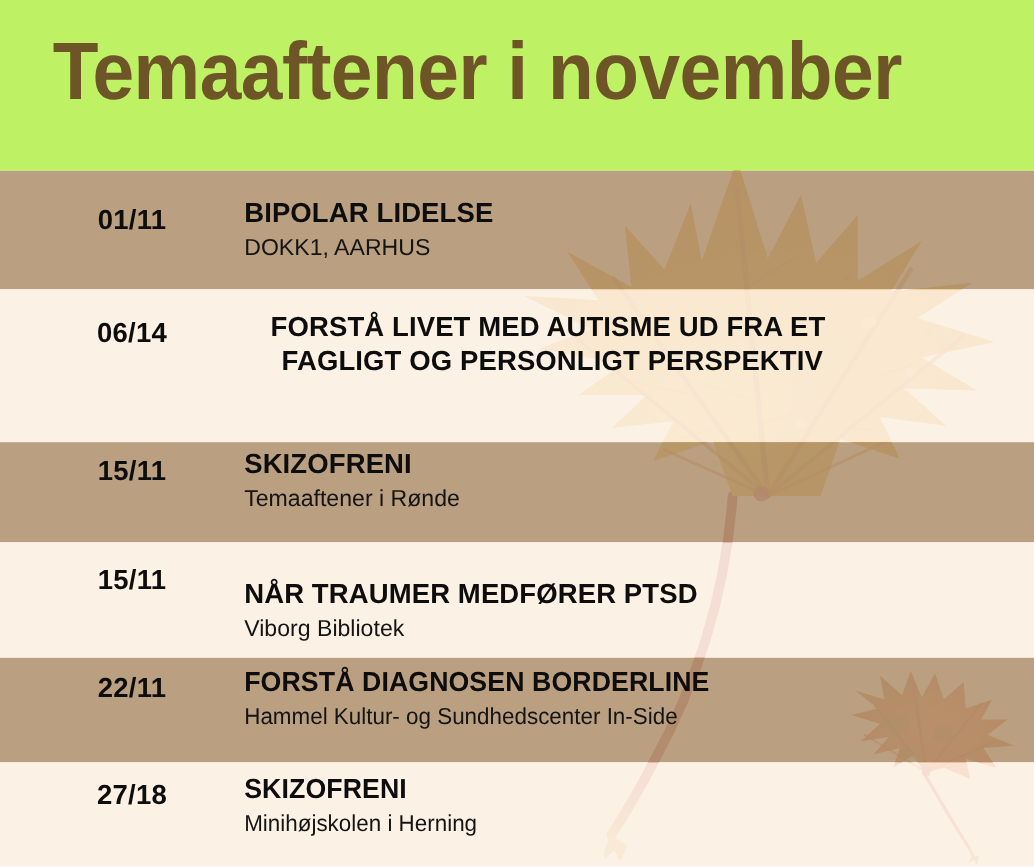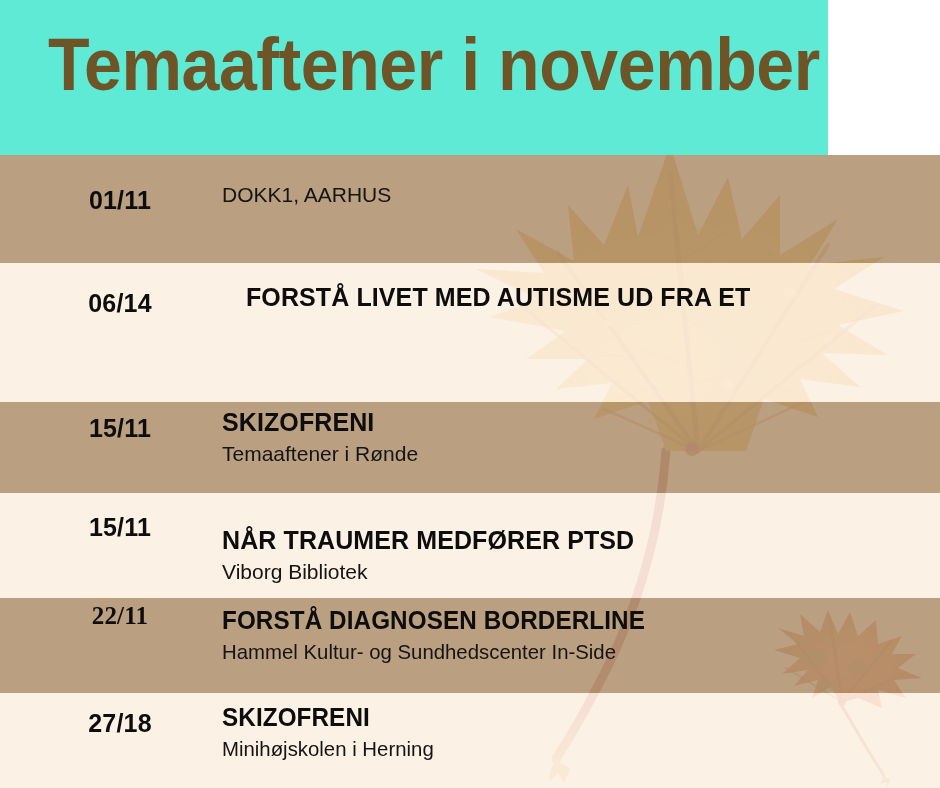--- a/index.html
+++ b/index.html
@@ -21,23 +21,23 @@
     width: 940px;
     height: 788px;
     background: #ffffff;
     overflow: hidden;
   }
 
   
   #title-band {
     position: absolute;
     left: 0; top: 0;
-    width: 828px;
+    width: 940px;
     height: 155px;
-    background: #5eead4;
+    background: #bef264;
     z-index: 5;
   }
 
   #page-title {
     position: absolute;
     left: 48px;
     top: 26px;
     font-family: "Liberation Sans Narrow", "Liberation Sans", sans-serif;
     font-size: 74px;
     font-weight: 700;
@@ -156,21 +156,21 @@
 
   #row-3 { top: 402px; height: 91px; }
   #row-3 .row-date { top: 12px; }
   #row-3 .row-text { top: 5px; }
 
   #row-4 { top: 493px; height: 105px; }
   #row-4 .row-date { top: 20px; }
   #row-4 .row-text { top: 16px; margin-top: 16px; }
 
   #row-5 { top: 598px; height: 95px; }
-  #row-5 .row-date { top: 4px; font-family: Liberation Serif, serif; }
+  #row-5 .row-date { top: 14px; }
   #row-5 .row-text { top: 7px; }
 
   #row-6 { top: 693px; height: 95px; }
   #row-6 .row-date { top: 16px; }
   #row-6 .row-text { top: 9px; }
 
   
 </style>
 </head>
 <body>
@@ -333,31 +333,33 @@
     </svg>
   </div>
 
   <div id="rows">
 
     <div class="row brown" id="row-1">
       <div class="row-bg"></div>
       <div class="row-inner">
         <div class="row-date">01/11</div>
         <div class="row-text">
+          <div class="row-title">BIPOLAR LIDELSE</div>
           <div class="row-sub">DOKK1, AARHUS</div>
         </div>
       </div>
     </div>
 
     <div class="row cream" id="row-2">
       <div class="row-bg"></div>
       <div class="row-inner">
         <div class="row-date">06/14</div>
         <div class="row-text">
           <div class="row-title">FORSTÅ LIVET MED AUTISME UD FRA ET</div>
+          <div class="row-title" style="padding-left:10px;">FAGLIGT OG PERSONLIGT PERSPEKTIV</div>
         </div>
       </div>
     </div>
 
     <div class="row brown" id="row-3">
       <div class="row-bg"></div>
       <div class="row-inner">
         <div class="row-date">15/11</div>
         <div class="row-text">
           <div class="row-title">SKIZOFRENI</div>

